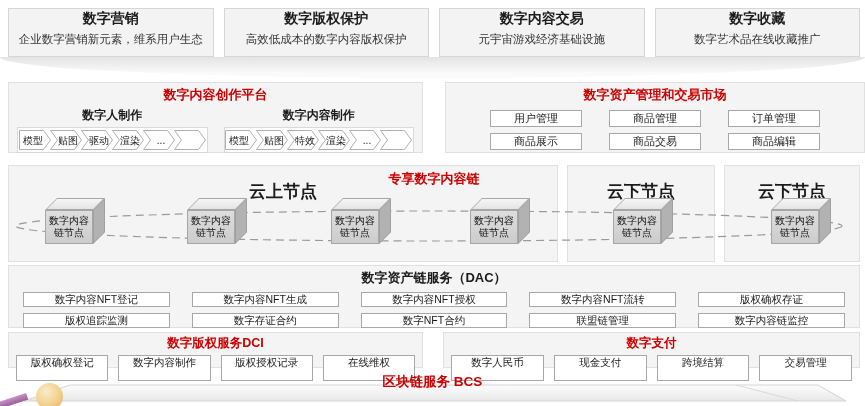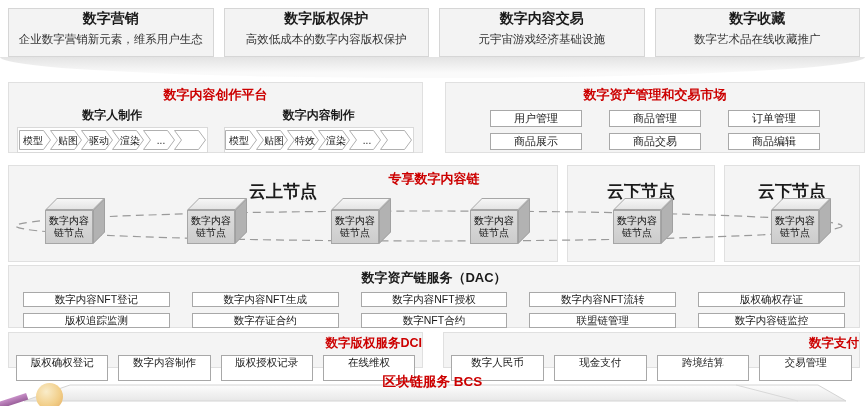--- a/index.html
+++ b/index.html
@@ -85,21 +85,21 @@
 
   
   .dac { left:8px; top:265px; width:852px; height:63px; }
   .btn-row5 { display:flex; gap:22px; padding:0 14px; margin-top:5px; }
   .btn-row5 .chip { flex:1; height:15px; line-height:13px; font-size:10.5px; }
   .btn-row5 + .btn-row5 { margin-top:6px; }
 
   
   .dci { left:8px; top:332px; width:415px; height:36px; }
   .pay { left:443px; top:332px; width:417px; height:36px; }
-  .small-title { font-size:12.5px; margin-top:2px;text-align:right; }
+  .small-title { font-size:12.5px; margin-top:2px; }
   .btn-row4 { display:flex; gap:10px; padding:0 7px; margin-top:3px; }
   .btn-row4 .chip { flex:1; height:26px; line-height:13px; font-size:10.5px; }
 
   
   .ribbon-svg { position:absolute; left:0; top:370px; }
   .bcs-title {
     position:absolute; left:50%; transform:translateX(-50%); top:373px;
     font-weight:bold; font-size:13.5px; white-space:nowrap; z-index:3;
   }
   .gold-ball {

